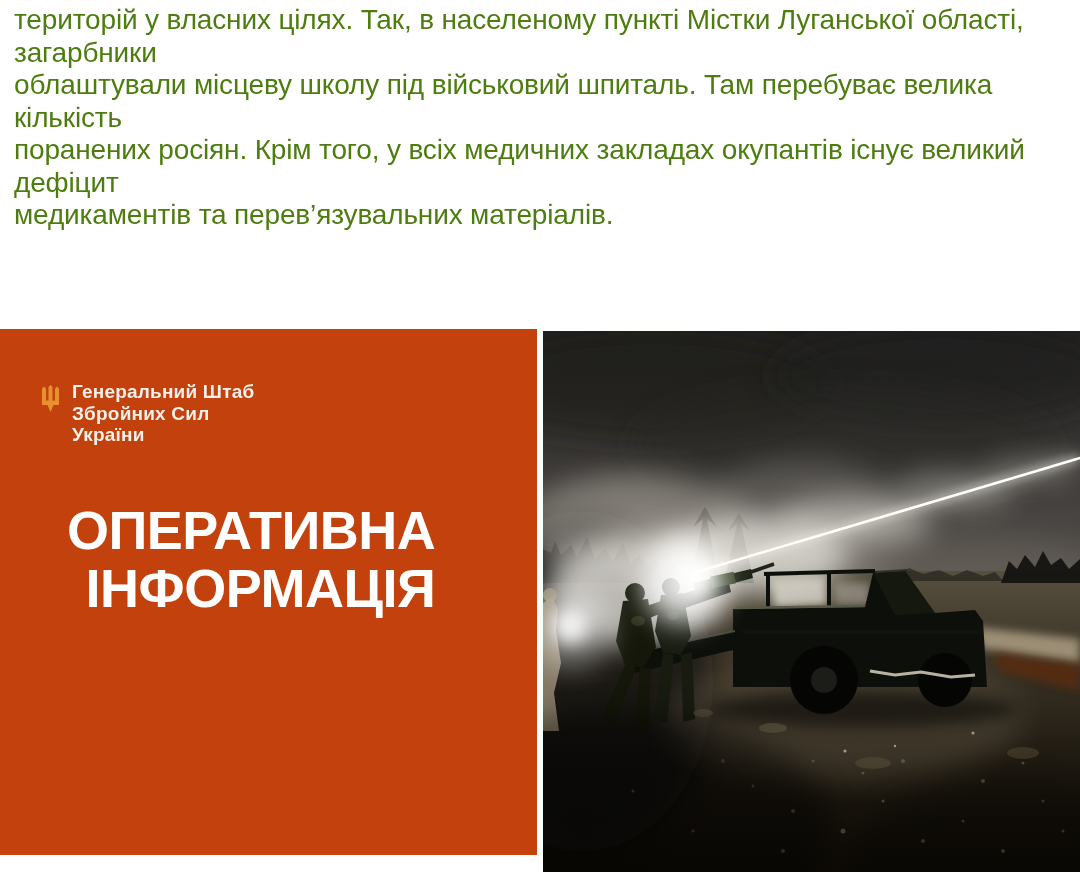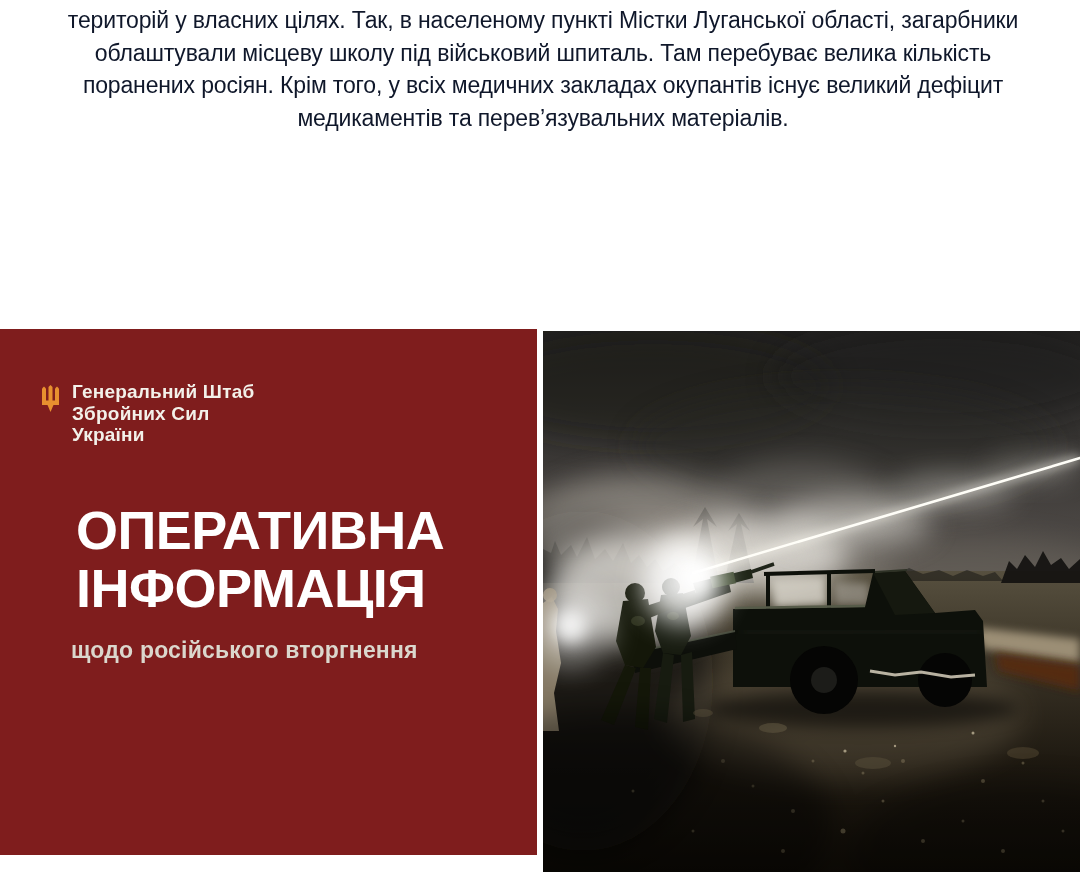--- a/index.html
+++ b/index.html
@@ -4,37 +4,37 @@
 <style>
   html,body{margin:0;padding:0;}
   body{
     width:1080px;height:872px;overflow:hidden;position:relative;
     background:#ffffff;
     font-family:"Liberation Sans", sans-serif;
   }
   
   .post-text{position:absolute;left:14px;top:4px;width:1058px;}
   .post-text p{
-    margin:0 0 10px;font-size:23px;line-height:32.5px;letter-spacing:-0.15px;
-    color:#0f172a;white-space:pre-line;font-weight:400;text-align:center;
+    margin:0 0 10px;font-size:28px;line-height:32.5px;letter-spacing:-0.15px;
+    color:#4d7c0f;white-space:pre-line;font-weight:400;
   }
   
   .banner{
     position:absolute;left:0;top:329px;width:537px;height:526px;
-    background:#7f1d1d;cursor:pointer;
+    background:#c2410c;cursor:pointer;
   }
   .banner-logo{position:absolute;left:42px;top:52px;display:flex;align-items:flex-start;}
   .trident{width:17px;height:27px;margin-top:4px;flex:0 0 auto;}
   .org-name{
     margin-left:13px;font-size:19px;font-weight:700;line-height:21.5px;
     color:#f3f1ea;white-space:pre-line;letter-spacing:0.2px;
   }
   .banner-title{
-    position:absolute;left:76px;top:172px;font-size:54px;font-weight:700;
-    line-height:58px;color:#ffffff;white-space:pre-line;letter-spacing:-0.5px;
+    position:absolute;left:67px;top:172px;font-size:54px;font-weight:700;
+    line-height:58px;color:#ffffff;white-space:pre-line;letter-spacing:-0.5px;text-align:right;
   }
   .banner-subtitle{
     position:absolute;left:71px;top:308px;font-size:23px;font-weight:700;
     color:#dbd7cd;letter-spacing:0.2px;
   }
   
   .photo{
     position:absolute;left:543px;top:331px;width:537px;height:541px;
     background:#191817;overflow:hidden;cursor:pointer;
   }
@@ -60,21 +60,20 @@
         <rect x="0" y="15.5" width="17" height="4.5"></rect>
         <polygon points="5.5,20 11.5,20 8.5,27"></polygon>
       </g>
     </svg>
     <div class="org-name">Генеральний Штаб
 Збройних Сил
 України</div>
   </div>
   <div class="banner-title">ОПЕРАТИВНА
 ІНФОРМАЦІЯ</div>
-  <div class="banner-subtitle">щодо російського вторгнення</div>
 </div>
 
 <div class="photo" role="img" aria-label="Нічне фото: двоє військових ведуть вогонь з кулемета біля пікапа, у небі світловий трасер">
   <svg width="537" height="541" viewBox="0 0 537 541">
     <defs>
       <linearGradient id="sky" x1="0" y1="0" x2="0" y2="1">
         <stop offset="0" stop-color="#201f1e"></stop>
         <stop offset="0.35" stop-color="#343230"></stop>
         <stop offset="0.7" stop-color="#4a4643"></stop>
         <stop offset="1" stop-color="#5e5952"></stop>

